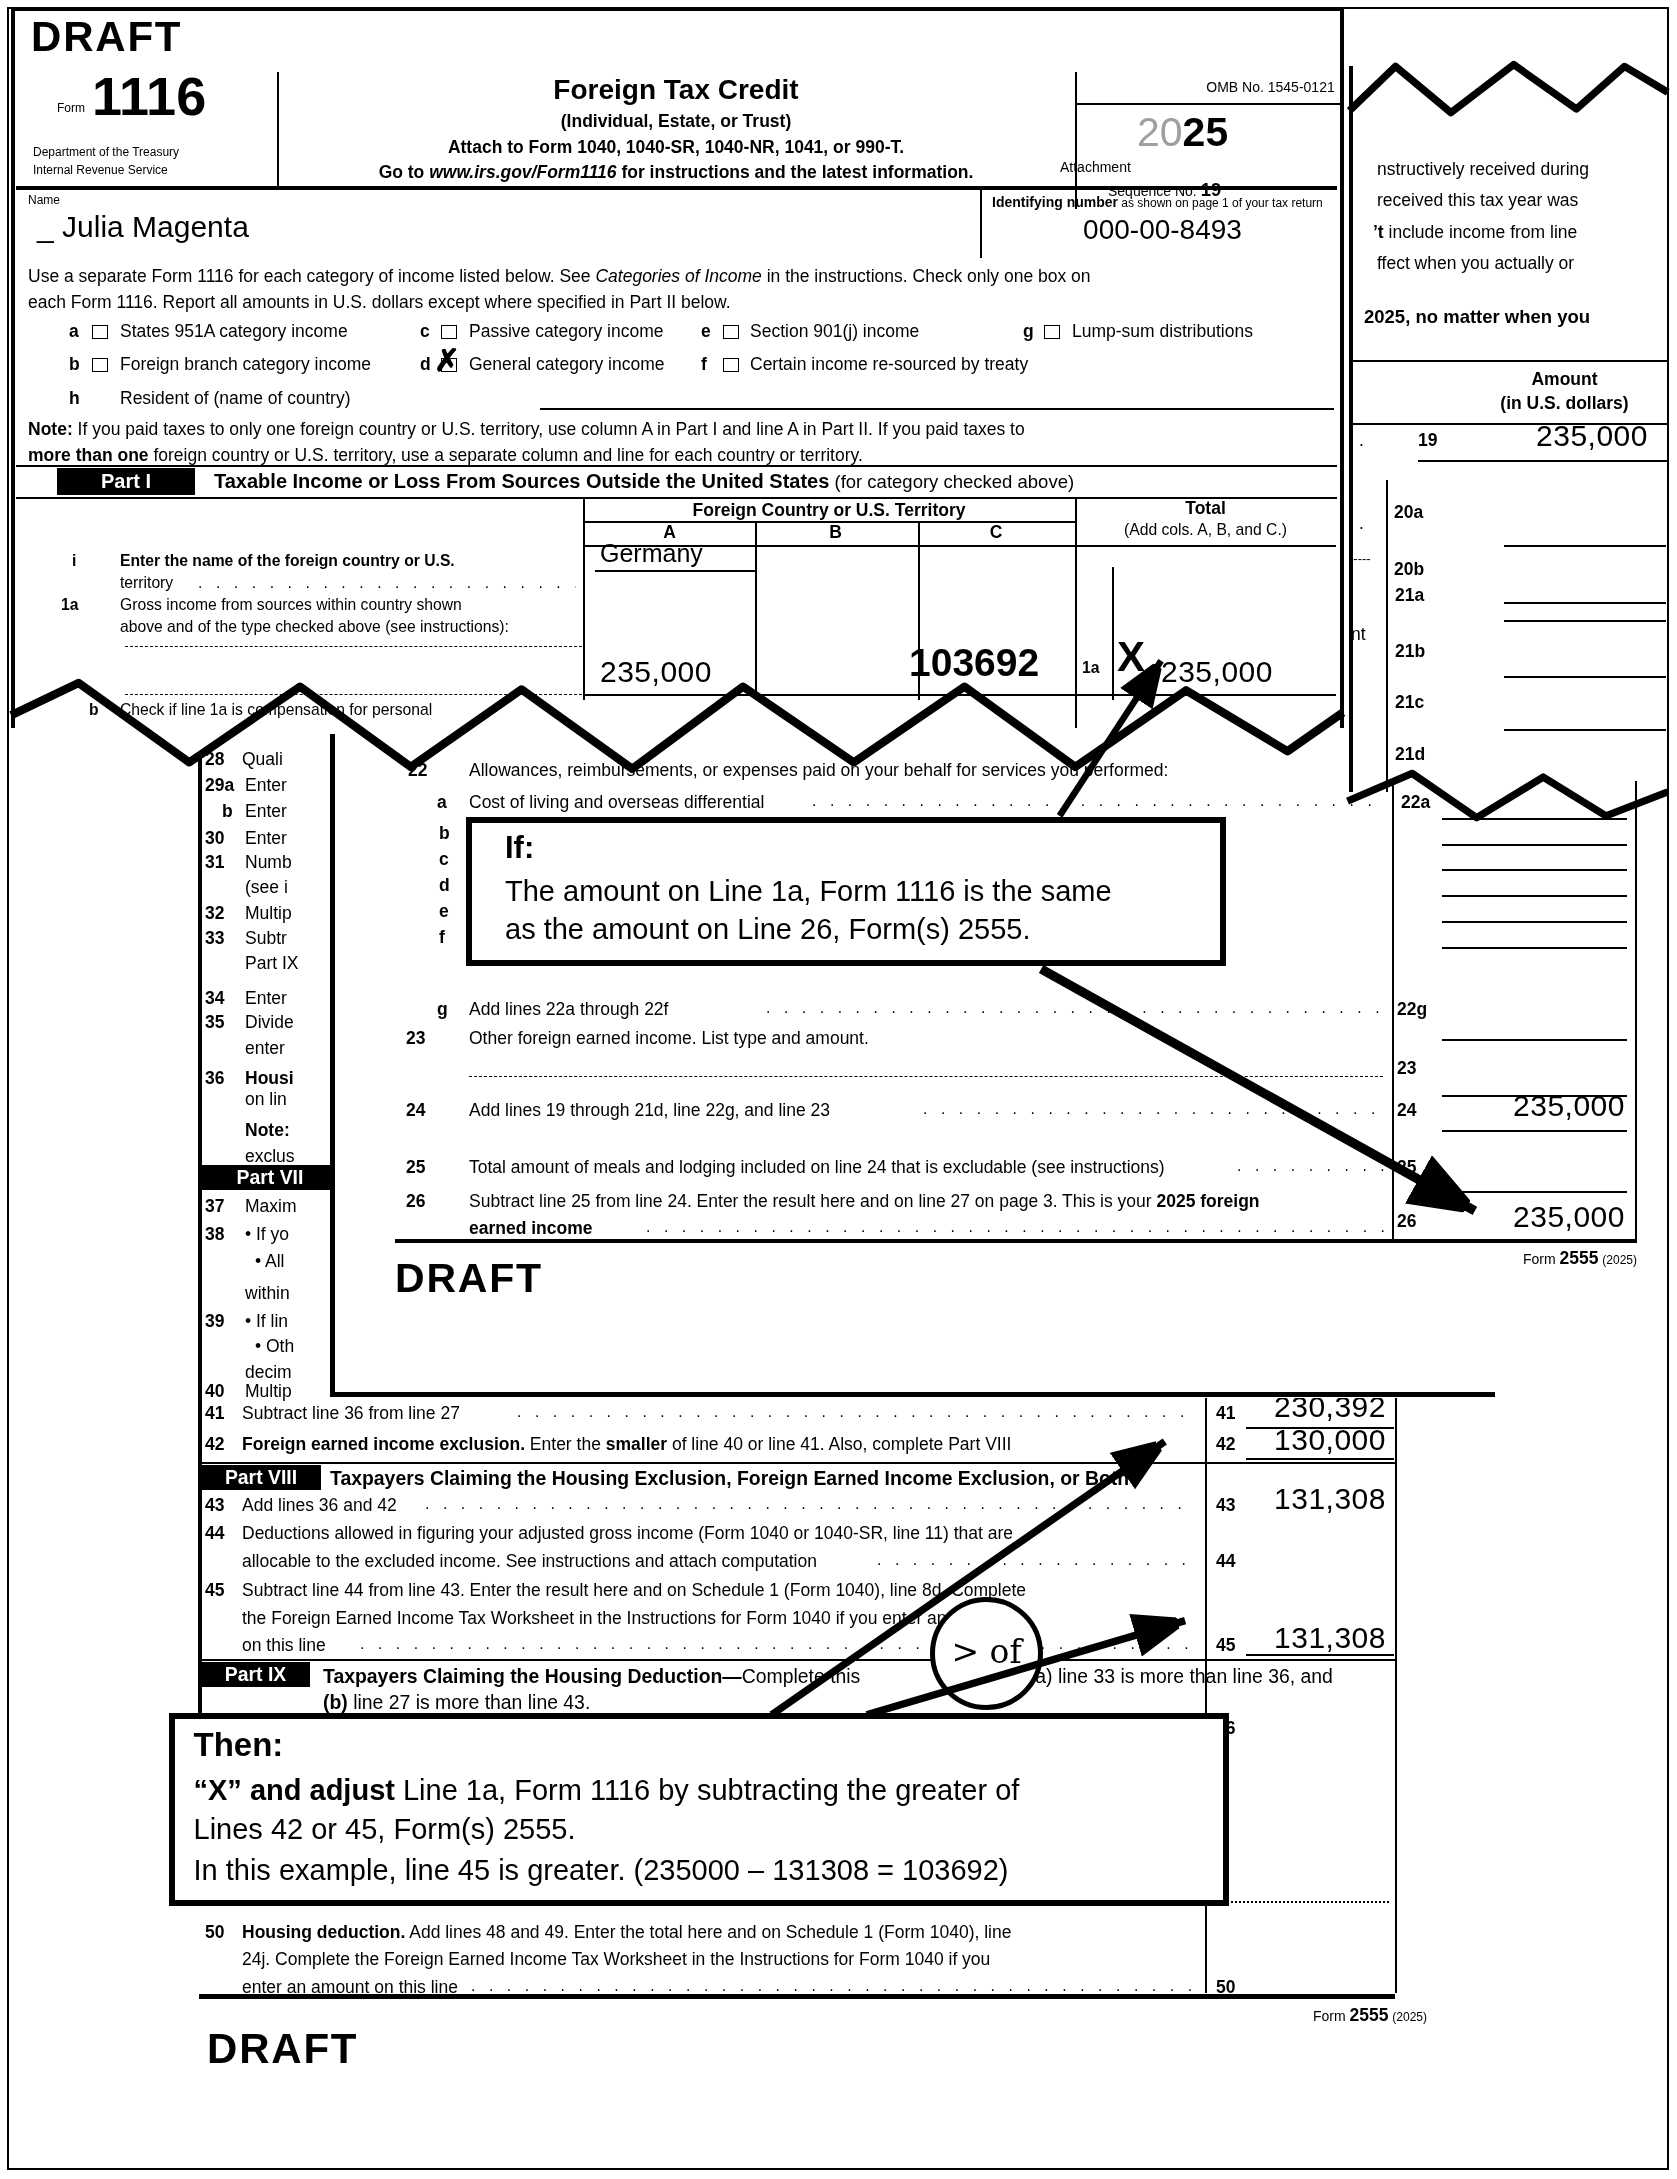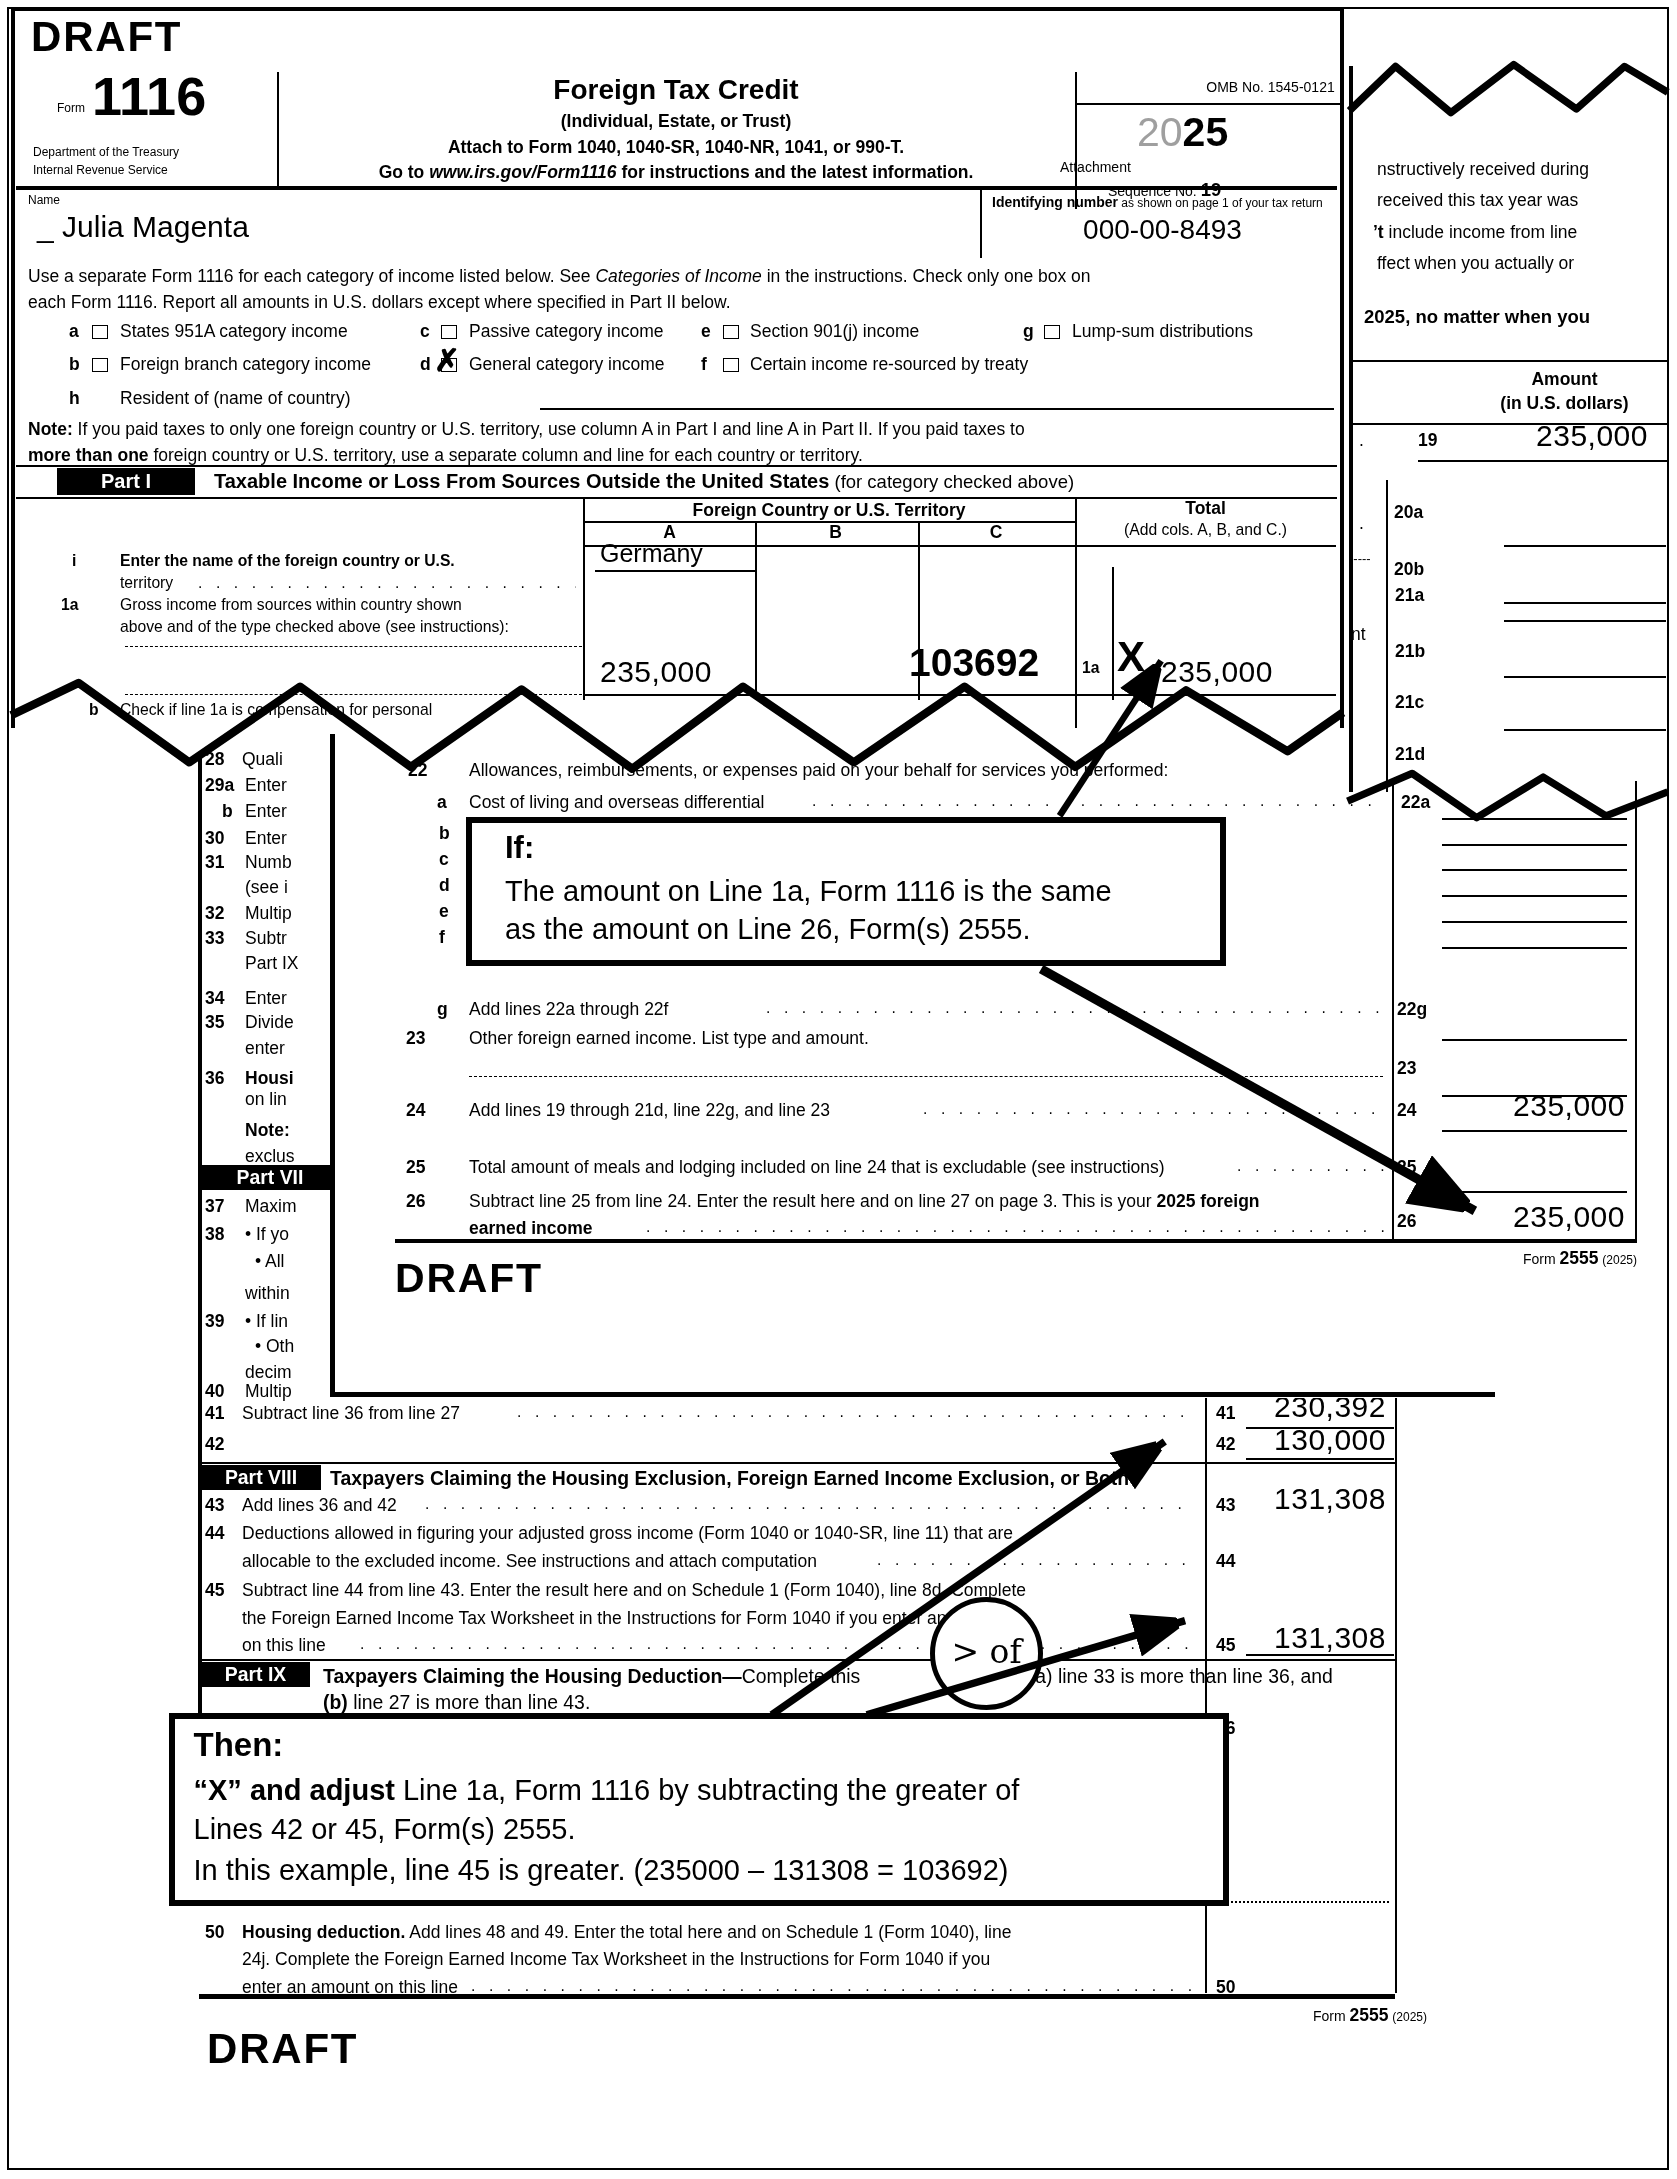--- a/index.html
+++ b/index.html
@@ -85,20 +85,21 @@
     <div class="vl" style="left:1395px;top:1395px;height:598px;"></div>
 
     <span class="t b" style="left:205px;top:1403px;">41</span>
     <span class="t" style="left:242px;top:1403px;">Subtract line 36 from line 27</span>
     <span class="leader" style="left:517px;top:1403px;width:678px;">. . . . . . . . . . . . . . . . . . . . . . . . . . . . . . . . . . . . . . . . . . . . . . . . . . . . . . . . . . . . . . . . .</span>
     <span class="t b" style="left:1216px;top:1403px;">41</span>
     <span class="t amt ra" style="left:1248px;top:1390px;width:138px;">230,392</span>
     <div class="hl" style="left:1246px;top:1427px;width:148px;"></div>
 
     <span class="t b" style="left:205px;top:1434px;">42</span>
+    <span class="t" style="left:242px;top:1434px;"><span class="b">Foreign earned income exclusion.</span><span> Enter the </span><span class="b">smaller</span><span> of line 40 or line 41. Also, complete Part VIII</span></span>
     <span class="t b" style="left:1216px;top:1434px;">42</span>
     <span class="t amt ra" style="left:1248px;top:1423px;width:138px;">130,000</span>
     <div class="hl" style="left:1246px;top:1458px;width:148px;"></div>
 
     <div class="hl" style="left:199px;top:1462px;width:1196px;"></div>
     <div class="tab" style="left:201px;top:1465px;width:120px;height:25px;">Part VIII</div>
     <span class="t b s21" style="left:330px;top:1467px;">Taxpayers Claiming the Housing Exclusion, Foreign Earned Income Exclusion, or Both</span>
 
     <span class="t b" style="left:205px;top:1495px;">43</span>
     <span class="t" style="left:242px;top:1495px;">Add lines 36 and 42</span>

